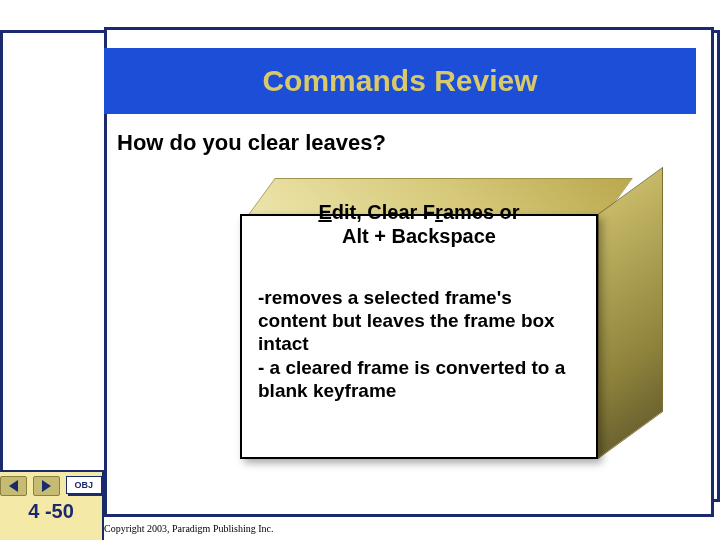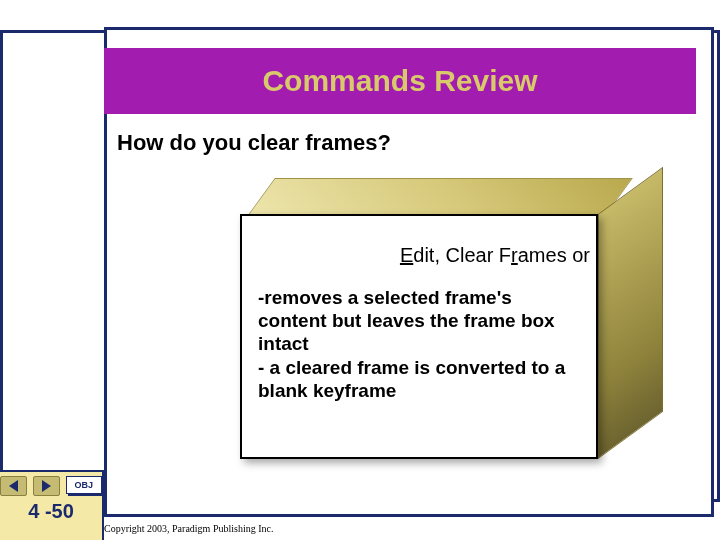--- a/index.html
+++ b/index.html
@@ -21,21 +21,21 @@
     position: absolute;
     left: 104px; top: 27px;
     width: 610px; height: 490px;
     background: #fff;
     border: 3px solid #1a2a6c;
   }
   .title-bar {
     position: absolute;
     left: 104px; top: 48px;
     width: 592px; height: 66px;
-    background: #a21caf;
+    background: #1d4ed8;
     display: flex;
     align-items: center;
     justify-content: center;
   }
   .title-text {
     color: #d8c96b;
     font-family: "Comic Sans MS", cursive, sans-serif;
     font-size: 30px;
     font-weight: bold;
   }
@@ -71,27 +71,26 @@
     left: 240px; top: 214px;
     width: 358px; height: 245px;
     background: #fff;
     border: 2px solid #000;
     box-shadow: 4px 4px 8px rgba(0,0,0,0.35);
   }
   .answer1 {
     position: absolute;
     left: 248px; top: 200px;
     width: 342px;
-    text-align: right;
+    text-align: center;
     font-size: 20px;
-    font-weight: normal;
+    font-weight: bold;
     color: #000;
     line-height: 1.22;
     z-index: 5;
-    margin-top: 43px;
   }
   .answer1 .u { text-decoration: underline; }
   .answer2 {
     position: absolute;
     left: 258px; top: 286px;
     width: 326px;
     font-size: 19px;
     font-weight: bold;
     color: #000;
     line-height: 1.22;
@@ -168,28 +167,29 @@
 <body>
 
 <div class="outer-frame"></div>
 
 <div class="inner-panel"></div>
 
 <div class="title-bar">
   <span class="title-text">Commands Review</span>
 </div>
 
-<div class="question">How do you clear frames?</div>
+<div class="question">How do you clear leaves?</div>
 
 <div class="cube-top"></div>
 <div class="cube-right"></div>
 <div class="cube-front"></div>
 
 <div class="answer1">
   <span class="u">E</span><span>dit, Clear F</span><span class="u">r</span><span>ames or</span><br>
+  <span>Alt + Backspace</span>
 </div>
 
 <div class="answer2" style="white-space:pre-line;">-removes a selected frame's content but leaves the frame box intact
 - a cleared frame is converted to a blank keyframe</div>
 
 <div class="nav">
   <div class="nav-buttons">
     <div class="nav-btn">
       <div class="tri-left"></div>
     </div>

